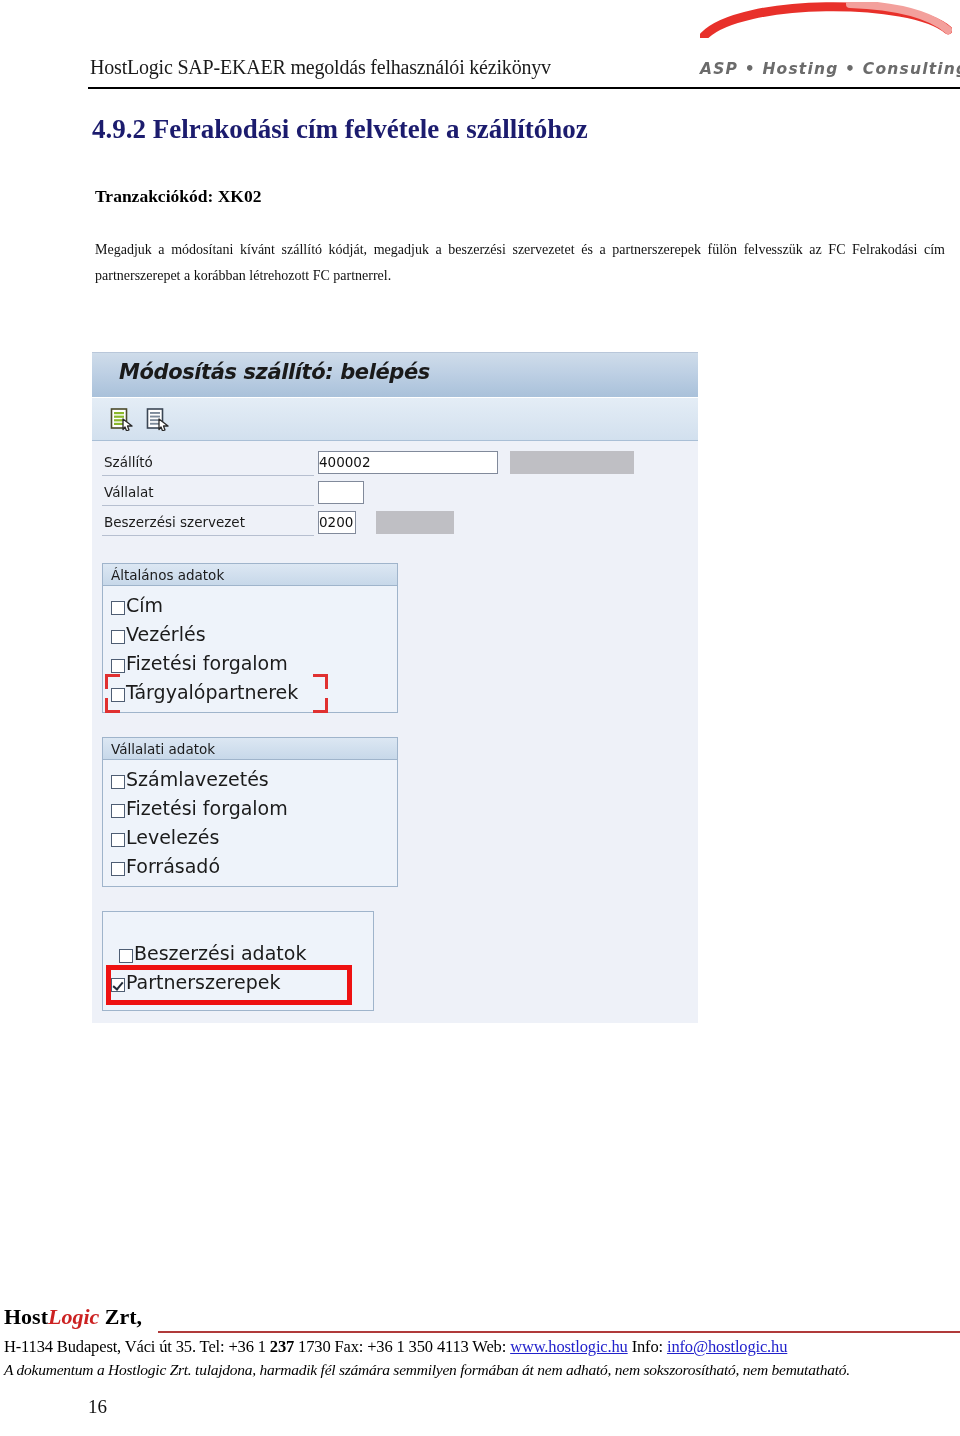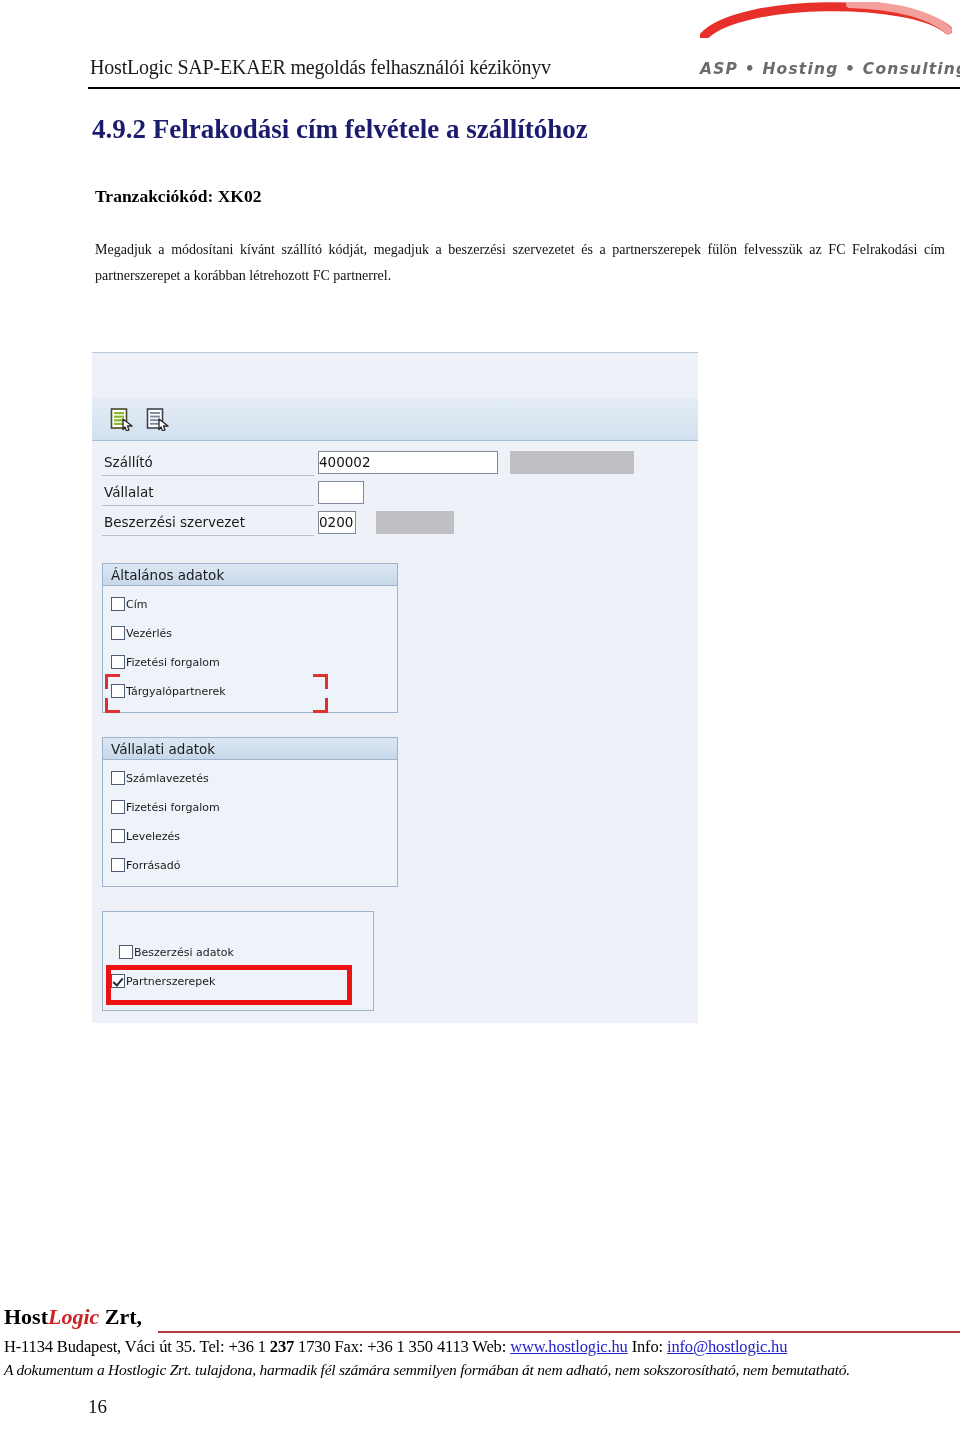--- a/index.html
+++ b/index.html
@@ -278,21 +278,21 @@
     left: 3px;
     top: 1px;
     width: 4px;
     height: 8px;
     border: solid #222c3a;
     border-width: 0 2px 2px 0;
     transform: rotate(40deg);
   }
   .cb-label {
     font-family: "DejaVu Sans", sans-serif;
-    font-size: 11px;
+    font-size: 19px;
     color: #1b1b1b;
     margin-left: 1px;
   }
 
   
   .sel-bracket {
     position: absolute;
     width: 12px;
     height: 12px;
     border: 0 solid #e03030;
@@ -398,20 +398,23 @@
 <div id="content">
 
   <div id="section-heading">4.9.2 Felrakodási cím felvétele a szállítóhoz</div>
 
   <div id="transaction-line">Tranzakciókód: XK02</div>
 
   <div id="intro-paragraph">Megadjuk a módosítani kívánt szállító kódját, megadjuk a beszerzési szervezetet és a partnerszerepek fülön felvesszük az FC Felrakodási cím partnerszerepet a korábban létrehozott FC partnerrel.</div>
 
   <div id="sap-window">
 
+    <div id="sap-titlebar">
+      <div id="sap-title">Módosítás szállító: belépés</div>
+    </div>
 
     <div id="sap-toolbar">
       <div class="tb-icon" id="tb-icon-1">
         <svg width="24" height="24" viewBox="0 0 24 24">
           <rect x="1.5" y="2" width="15" height="19" fill="#ffffff" stroke="#4a4a2a" stroke-width="1.6"></rect>
           <rect x="4" y="5" width="10" height="2.2" fill="#8ab82a"></rect>
           <rect x="4" y="8.6" width="10" height="2.2" fill="#8ab82a"></rect>
           <rect x="4" y="12.2" width="10" height="2.2" fill="#8ab82a"></rect>
           <rect x="4" y="15.8" width="10" height="2.2" fill="#8ab82a"></rect>
           <path d="M13 12 L22 19 L17.5 19 L19 23 L16.5 23.8 L15 20 L13 22.5 Z" fill="#ffffff" stroke="#2a2a2a" stroke-width="1.3" stroke-linejoin="round"></path>

